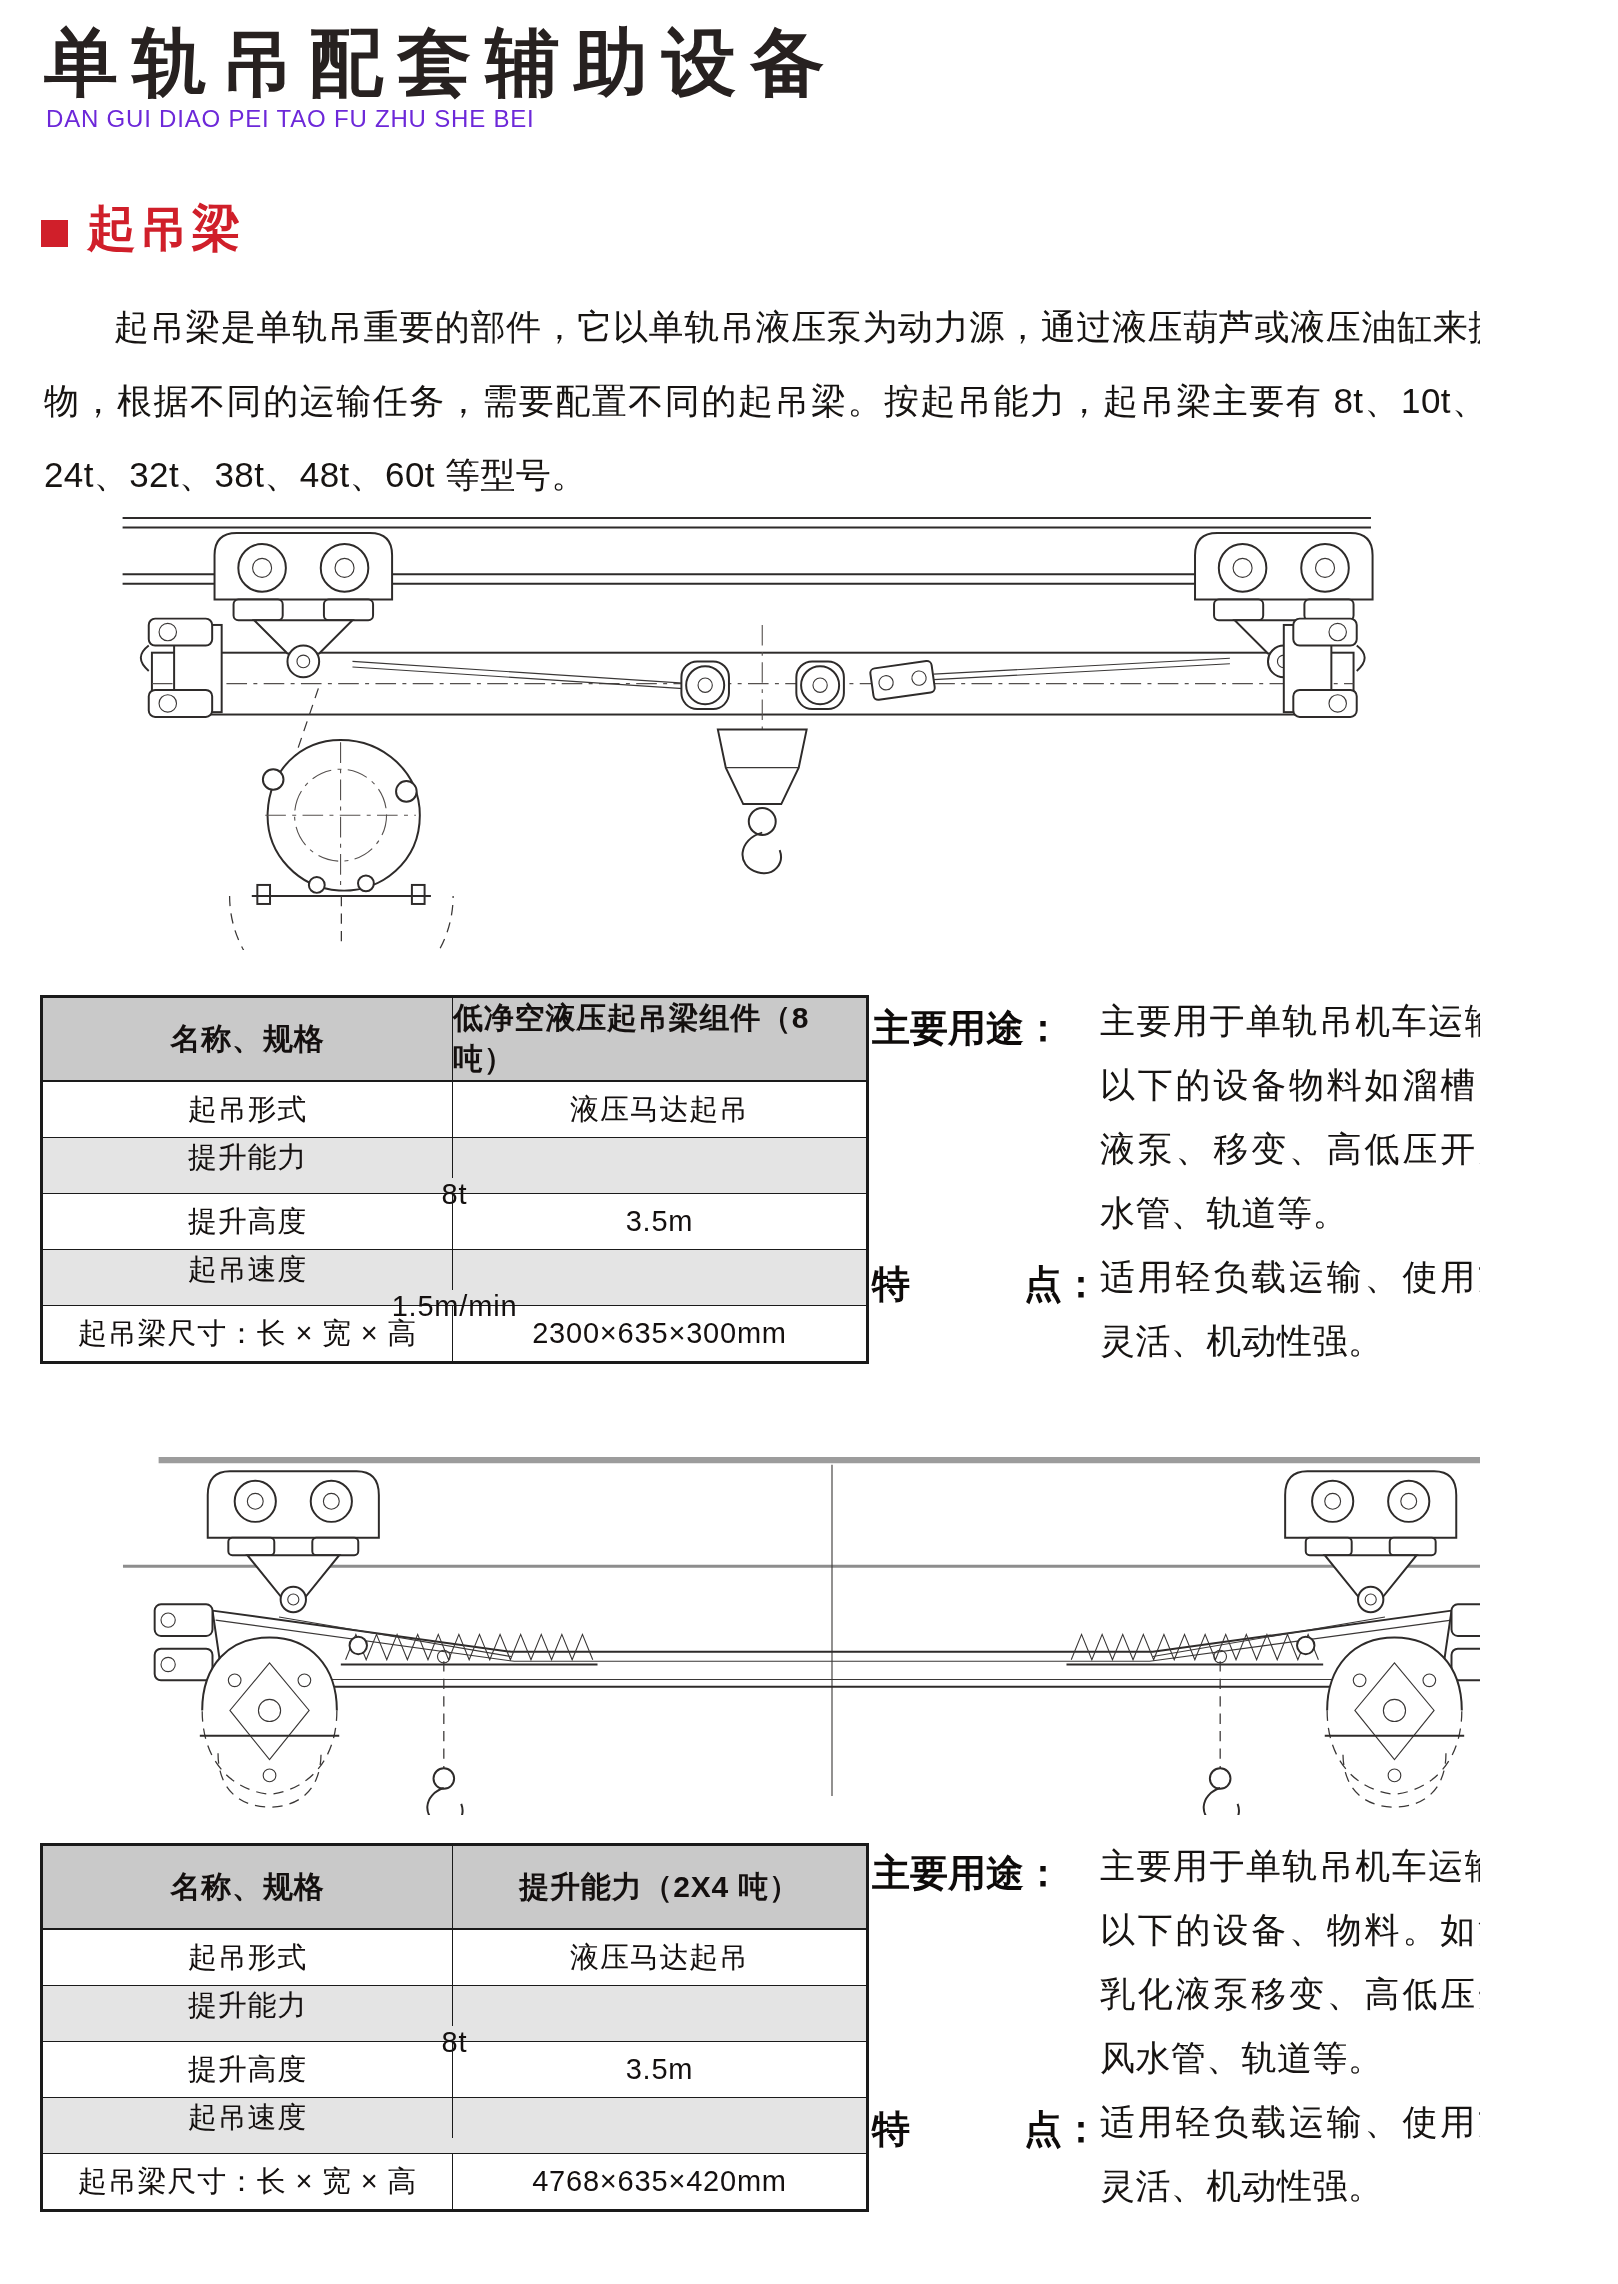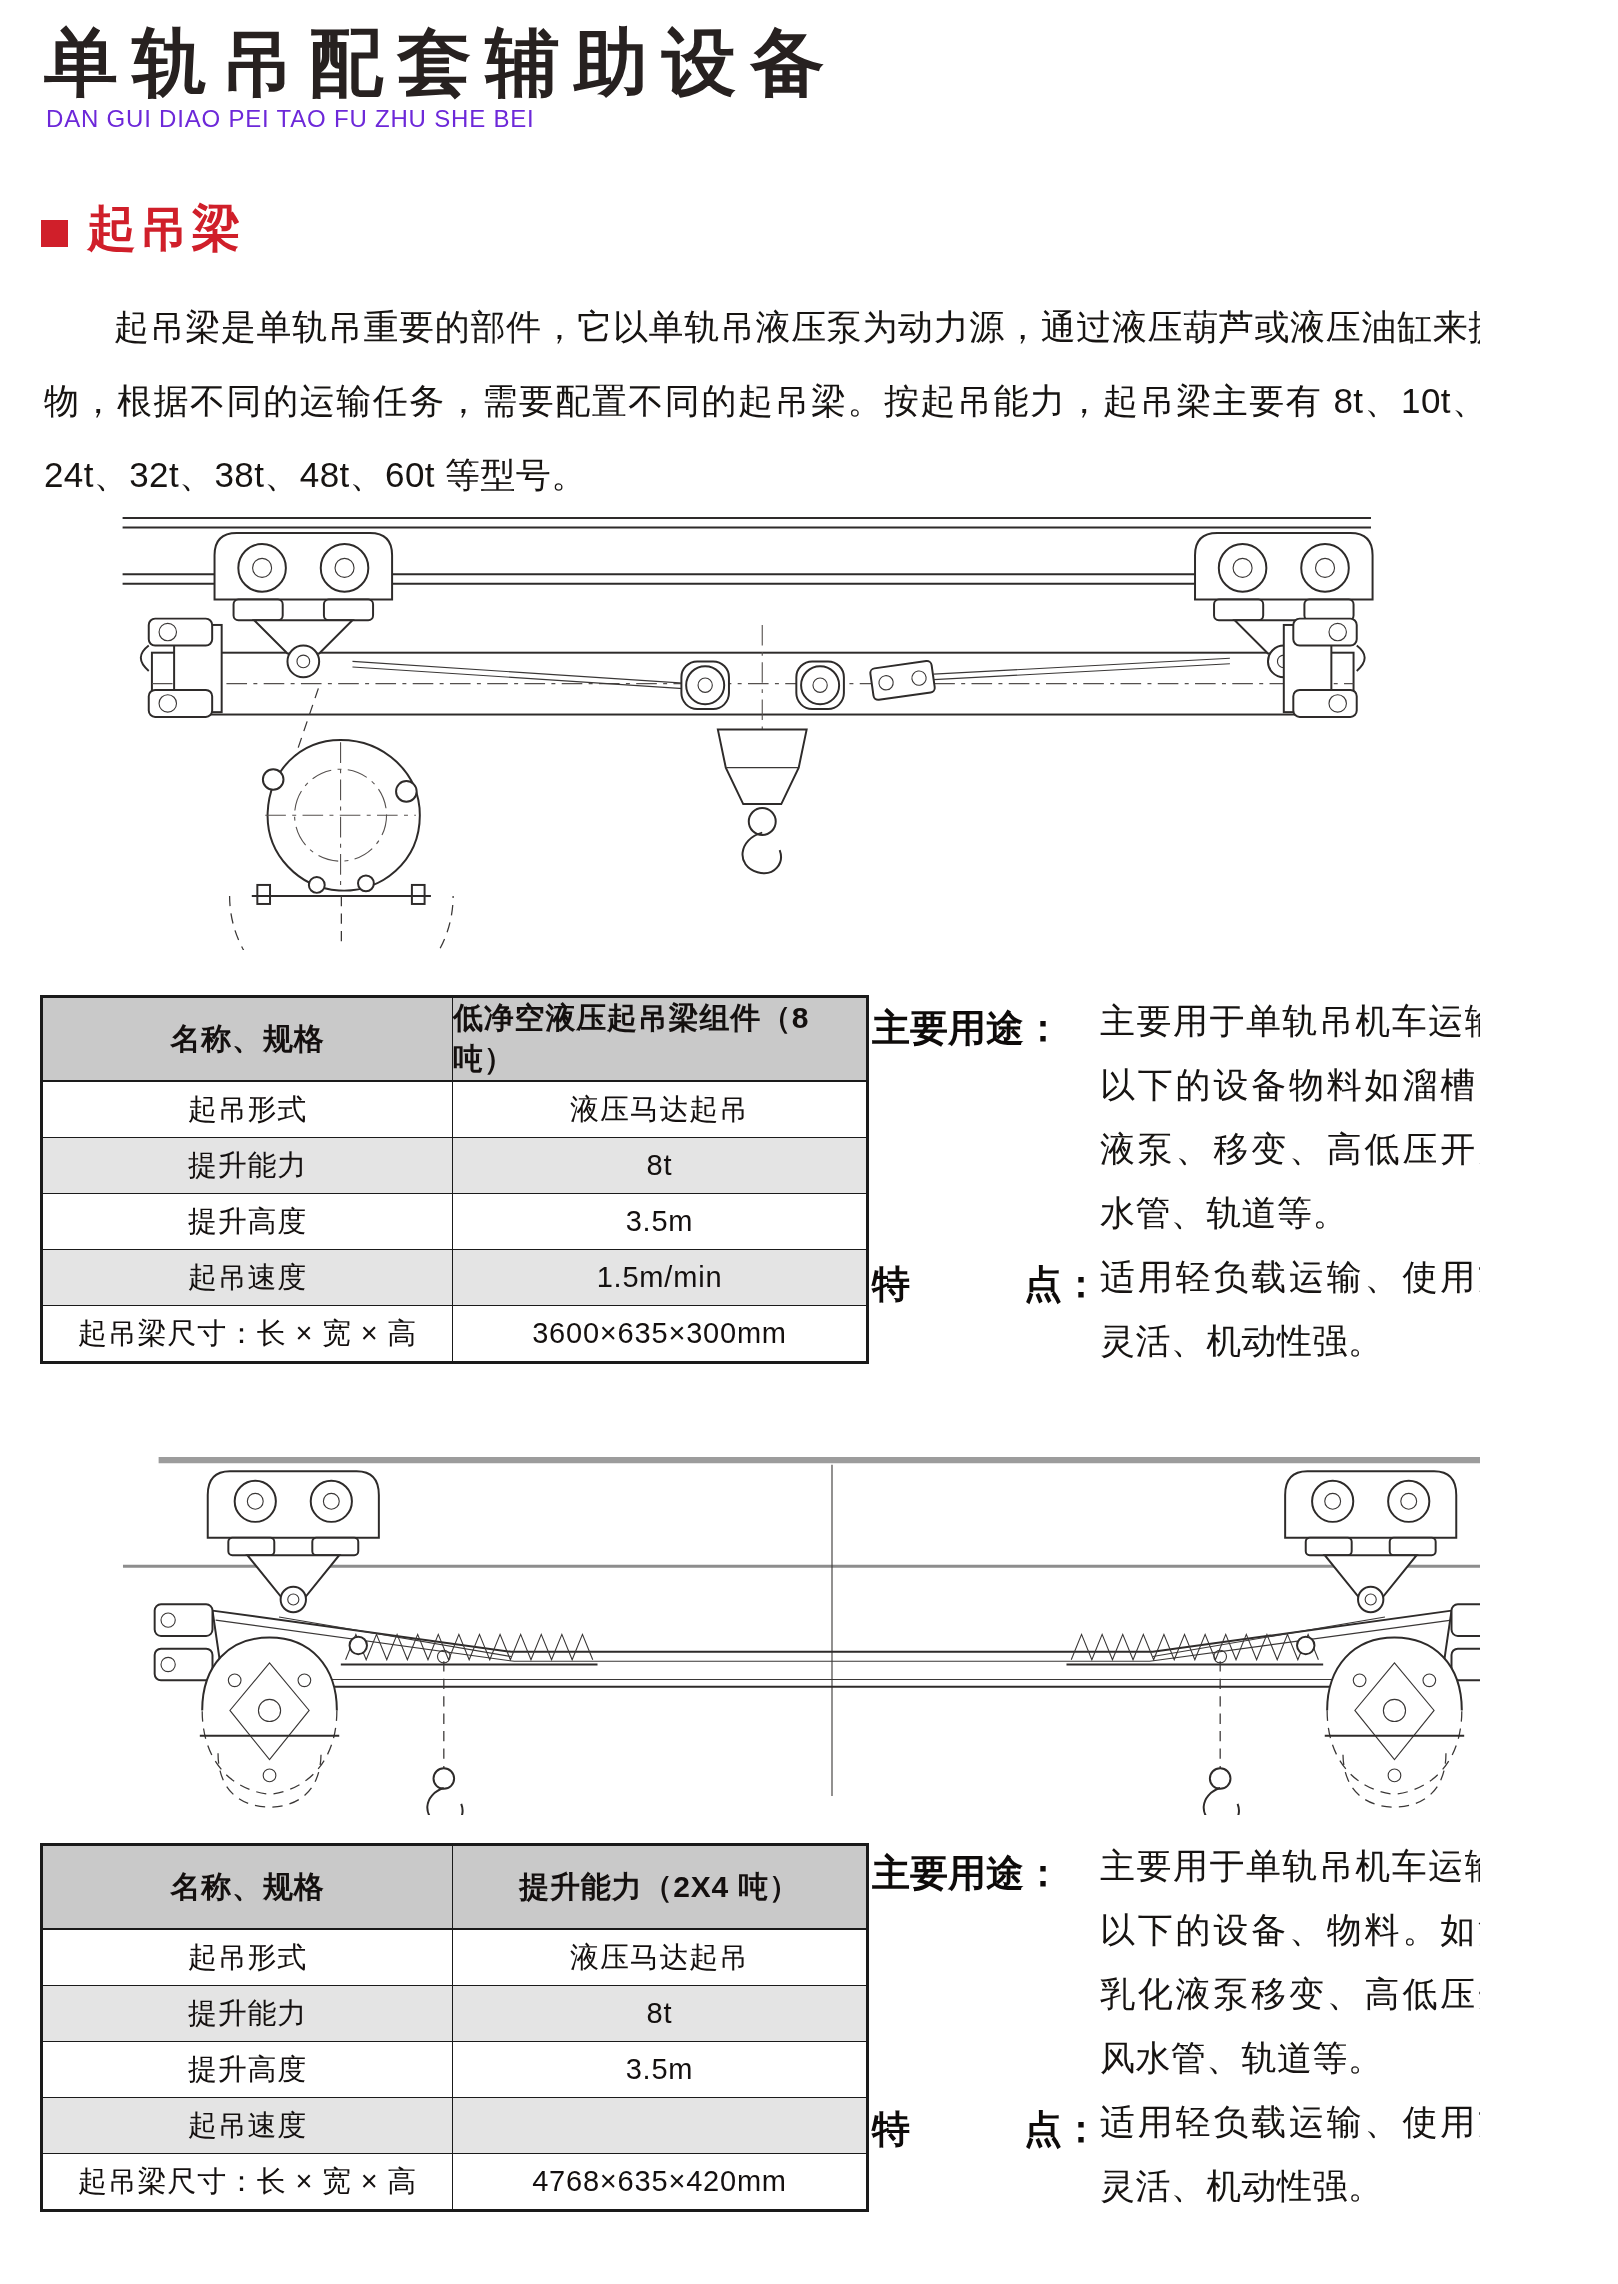--- a/index.html
+++ b/index.html
@@ -32,21 +32,21 @@
   .d1 { top:506px;  width:1506px; height:444px; }
   .d2 { top:1449px; width:1506px; height:366px; }
   .drawing svg { display:block; width:100%; height:100%; }
   
   .spec-table { position:absolute; left:40px; width:823px; border:3.2px solid #1a1a1a; background:#fff; }
   .t1 { top:995px; }
   .t2 { top:1843px; }
   .trow { display:flex; align-items:stretch; border-top:1.6px solid #1a1a1a; height:55px; background:#ffffff;justify-content:space-between; }
   .trow:first-child { border-top:none; }
   .trow.head { height:82px; background:#c9c9c9; border-bottom:1.6px solid #1a1a1a; }
-  .trow.alt { background:#e4e4e4; }
+  .trow.alt { background:#e4e4e4;flex-direction:column; }
   .tc { display:flex; align-items:center; justify-content:center; font-size:29px; color:#14100f; letter-spacing:0.8px; }
   .tc1 { width:409px; border-right:1.6px solid #1a1a1a; }
   .tc2 { flex:1; }
   .trow.head .tc { font-weight:bold; font-size:30px; }
   
   .info { position:absolute; left:872px; width:717px; }
   .i1 { top:989px; }
   .i2 { top:1834px; }
   .info-row { display:flex; align-items:flex-start; }
   .info-label {
@@ -176,21 +176,21 @@
     <div class="trow">
       <div class="tc tc1">提升高度</div>
       <div class="tc tc2">3.5m</div>
     </div>
     <div class="trow alt">
       <div class="tc tc1">起吊速度</div>
       <div class="tc tc2">1.5m/min</div>
     </div>
     <div class="trow">
       <div class="tc tc1">起吊梁尺寸：长 × 宽 × 高</div>
-      <div class="tc tc2">3600×635×300mm</div>
+      <div class="tc tc2">2300×635×300mm</div>
     </div>
   </div>
 
   <div class="info i1">
     <div class="info-row">
       <div class="info-label">主要用途：</div>
       <div class="info-text">主要用于单轨吊机车运输 8t 及以下的设备物料如溜槽、乳化液泵、移变、高低压开关、风水管、轨道等。</div>
     </div>
     <div class="info-row">
       <div class="info-label spread">

